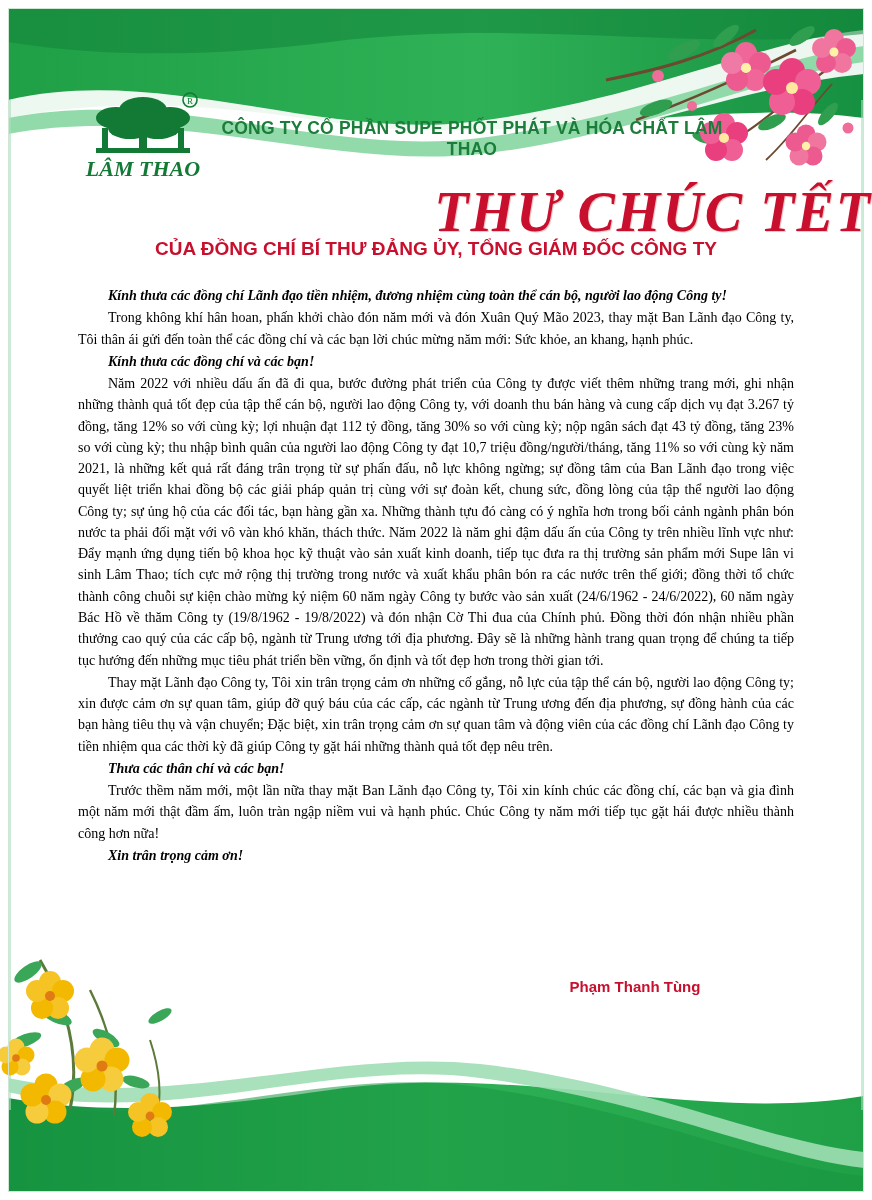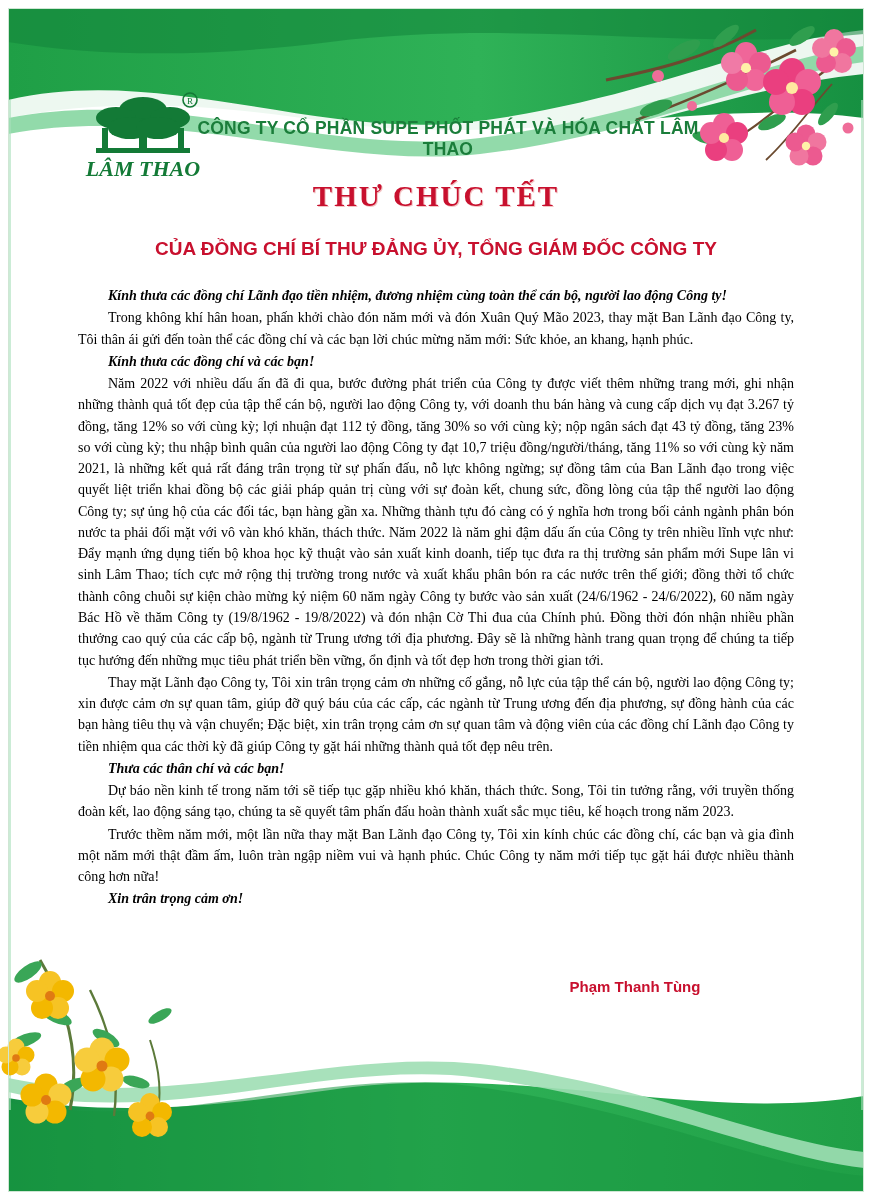--- a/index.html
+++ b/index.html
@@ -49,40 +49,41 @@
   }
   .logo {
     position: absolute;
     left: 78px;
     top: 88px;
     width: 130px;
     height: 96px;
   }
   .company-name {
     position: absolute;
-    left: 188px;
+    left: 212px;
     top: 118px;
     width: 520px;
     text-align: center;
     font-family: "Liberation Sans", sans-serif;
     font-weight: bold;
     font-size: 17.5px;
     letter-spacing: .2px;
     color: #1a7d3a;
   }
   
   .title-main {
     position: absolute;
     left: 0;
     top: 180px;
     width: 872px;
-    text-align: center;
+    text-align: right;
     font-family: "Liberation Serif", serif;
     font-weight: bold;
-    font-size: 29px;
+    font-style: italic;
+    font-size: 56px;
     color: #c8102e;
     letter-spacing: 2px;
     text-shadow: 1px 1px 0 #f3c4c4;
   }
   .title-sub {
     position: absolute;
     left: 0;
     top: 238px;
     width: 872px;
     text-align: center;
@@ -326,21 +327,20 @@
   <div class="title-main">THƯ CHÚC TẾT</div>
   <div class="title-sub">CỦA ĐỒNG CHÍ BÍ THƯ ĐẢNG ỦY, TỔNG GIÁM ĐỐC CÔNG TY</div>
 
   <div class="letter">
     <p class="salut">Kính thưa các đồng chí Lãnh đạo tiền nhiệm, đương nhiệm cùng toàn thể cán bộ, người lao động Công ty!</p>
     <p>Trong không khí hân hoan, phấn khởi chào đón năm mới và đón Xuân Quý Mão 2023, thay mặt Ban Lãnh đạo Công ty, Tôi thân ái gửi đến toàn thể các đồng chí và các bạn lời chúc mừng năm mới: Sức khỏe, an khang, hạnh phúc.</p>
     <p class="salut">Kính thưa các đồng chí và các bạn!</p>
     <p>Năm 2022 với nhiều dấu ấn đã đi qua, bước đường phát triển của Công ty được viết thêm những trang mới, ghi nhận những thành quả tốt đẹp của tập thể cán bộ, người lao động Công ty, với doanh thu bán hàng và cung cấp dịch vụ đạt 3.267 tỷ đồng, tăng 12% so với cùng kỳ; lợi nhuận đạt 112 tỷ đồng, tăng 30% so với cùng kỳ; nộp ngân sách đạt 43 tỷ đồng, tăng 23% so với cùng kỳ; thu nhập bình quân của người lao động Công ty đạt 10,7 triệu đồng/người/tháng, tăng 11% so với cùng kỳ năm 2021, là những kết quả rất đáng trân trọng từ sự phấn đấu, nỗ lực không ngừng; sự đồng tâm của Ban Lãnh đạo trong việc quyết liệt triển khai đồng bộ các giải pháp quản trị cùng với sự đoàn kết, chung sức, đồng lòng của tập thể người lao động Công ty; sự ủng hộ của các đối tác, bạn hàng gần xa. Những thành tựu đó càng có ý nghĩa hơn trong bối cảnh ngành phân bón nước ta phải đối mặt với vô vàn khó khăn, thách thức. Năm 2022 là năm ghi đậm dấu ấn của Công ty trên nhiều lĩnh vực như: Đẩy mạnh ứng dụng tiến bộ khoa học kỹ thuật vào sản xuất kinh doanh, tiếp tục đưa ra thị trường sản phẩm mới Supe lân vi sinh Lâm Thao; tích cực mở rộng thị trường trong nước và xuất khẩu phân bón ra các nước trên thế giới; đồng thời tổ chức thành công chuỗi sự kiện chào mừng kỷ niệm 60 năm ngày Công ty bước vào sản xuất (24/6/1962 - 24/6/2022), 60 năm ngày Bác Hồ về thăm Công ty (19/8/1962 - 19/8/2022) và đón nhận Cờ Thi đua của Chính phủ. Đồng thời đón nhận nhiều phần thưởng cao quý của các cấp bộ, ngành từ Trung ương tới địa phương. Đây sẽ là những hành trang quan trọng để chúng ta tiếp tục hướng đến những mục tiêu phát triển bền vững, ổn định và tốt đẹp hơn trong thời gian tới.</p>
     <p>Thay mặt Lãnh đạo Công ty, Tôi xin trân trọng cảm ơn những cố gắng, nỗ lực của tập thể cán bộ, người lao động Công ty; xin được cảm ơn sự quan tâm, giúp đỡ quý báu của các cấp, các ngành từ Trung ương đến địa phương, sự đồng hành của các bạn hàng tiêu thụ và vận chuyển; Đặc biệt, xin trân trọng cảm ơn sự quan tâm và động viên của các đồng chí Lãnh đạo Công ty tiền nhiệm qua các thời kỳ đã giúp Công ty gặt hái những thành quả tốt đẹp nêu trên.</p>
     <p class="salut">Thưa các thân chí và các bạn!</p>
-    <p>Dự báo nền kinh tế trong năm tới sẽ tiếp tục gặp nhiều khó khăn, thách thức. Song, Tôi tin tưởng rằng, với truyền thống đoàn kết, lao động sáng tạo, chúng ta sẽ quyết tâm phấn đấu hoàn thành xuất sắc mục tiêu, kế hoạch trong năm 2023.</p>
     <p>Trước thềm năm mới, một lần nữa thay mặt Ban Lãnh đạo Công ty, Tôi xin kính chúc các đồng chí, các bạn và gia đình một năm mới thật đầm ấm, luôn tràn ngập niềm vui và hạnh phúc. Chúc Công ty năm mới tiếp tục gặt hái được nhiều thành công hơn nữa!</p>
     <p class="thanks">Xin trân trọng cảm ơn!</p>
   </div>
 
   <div class="signature">
     <div class="sig-name">Phạm Thanh Tùng</div>
   </div>
 
 </div>
 

